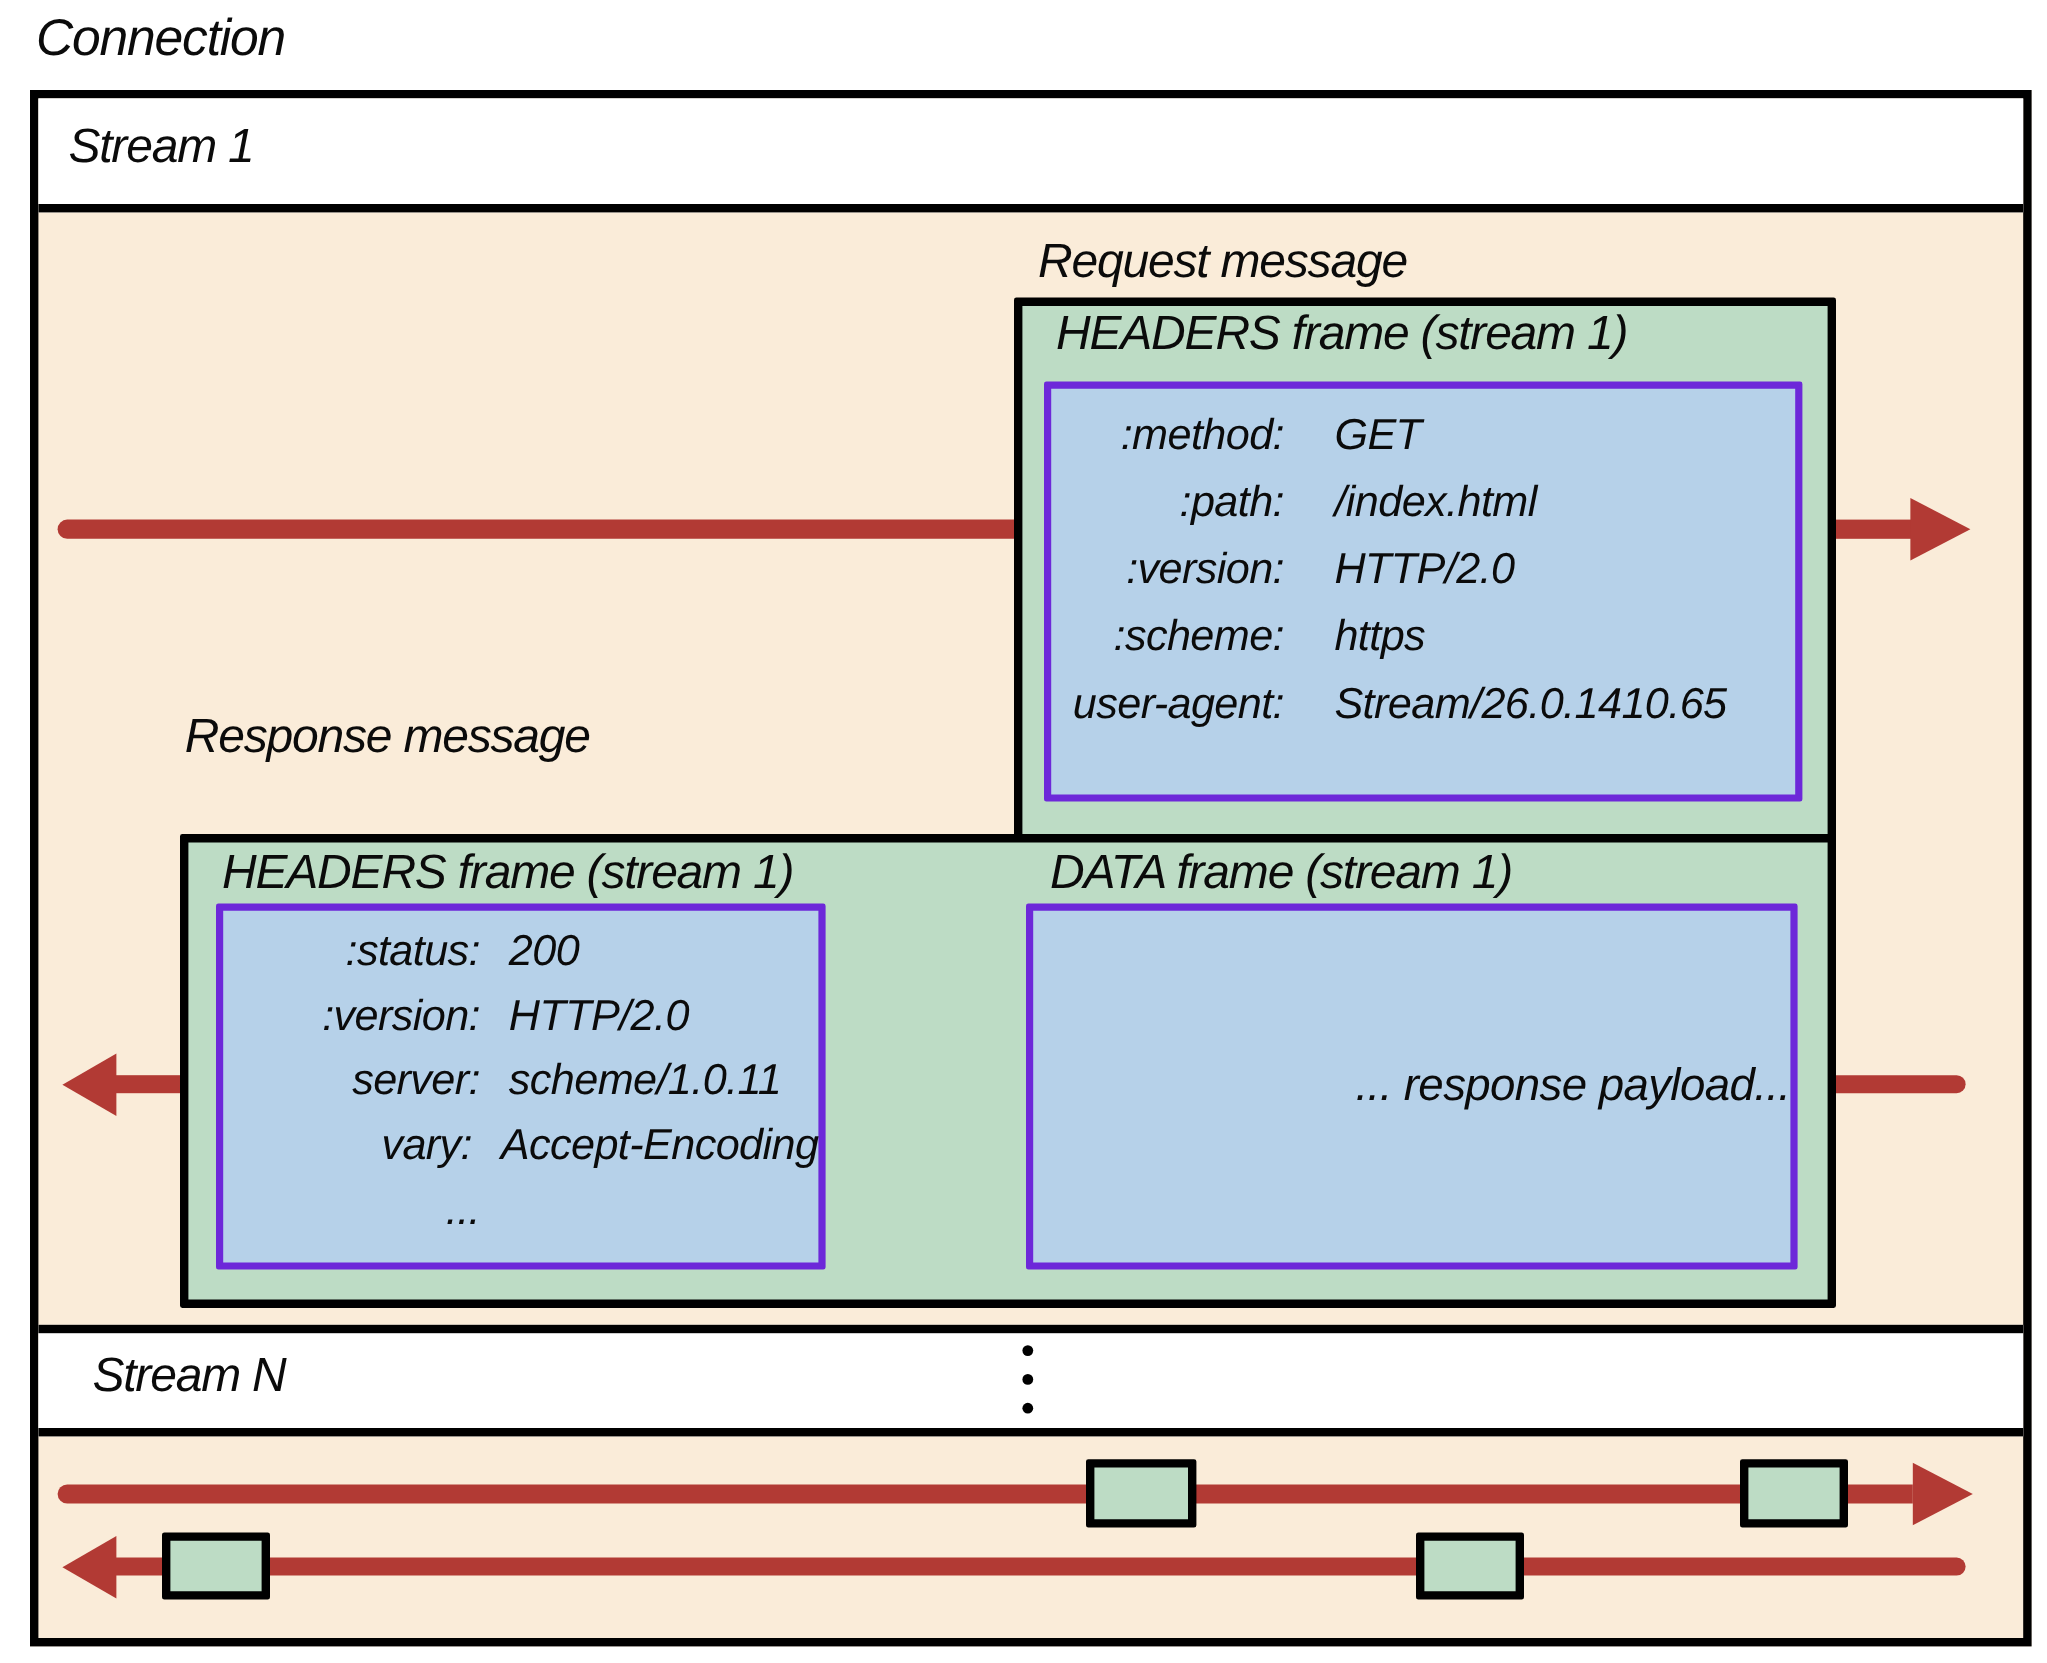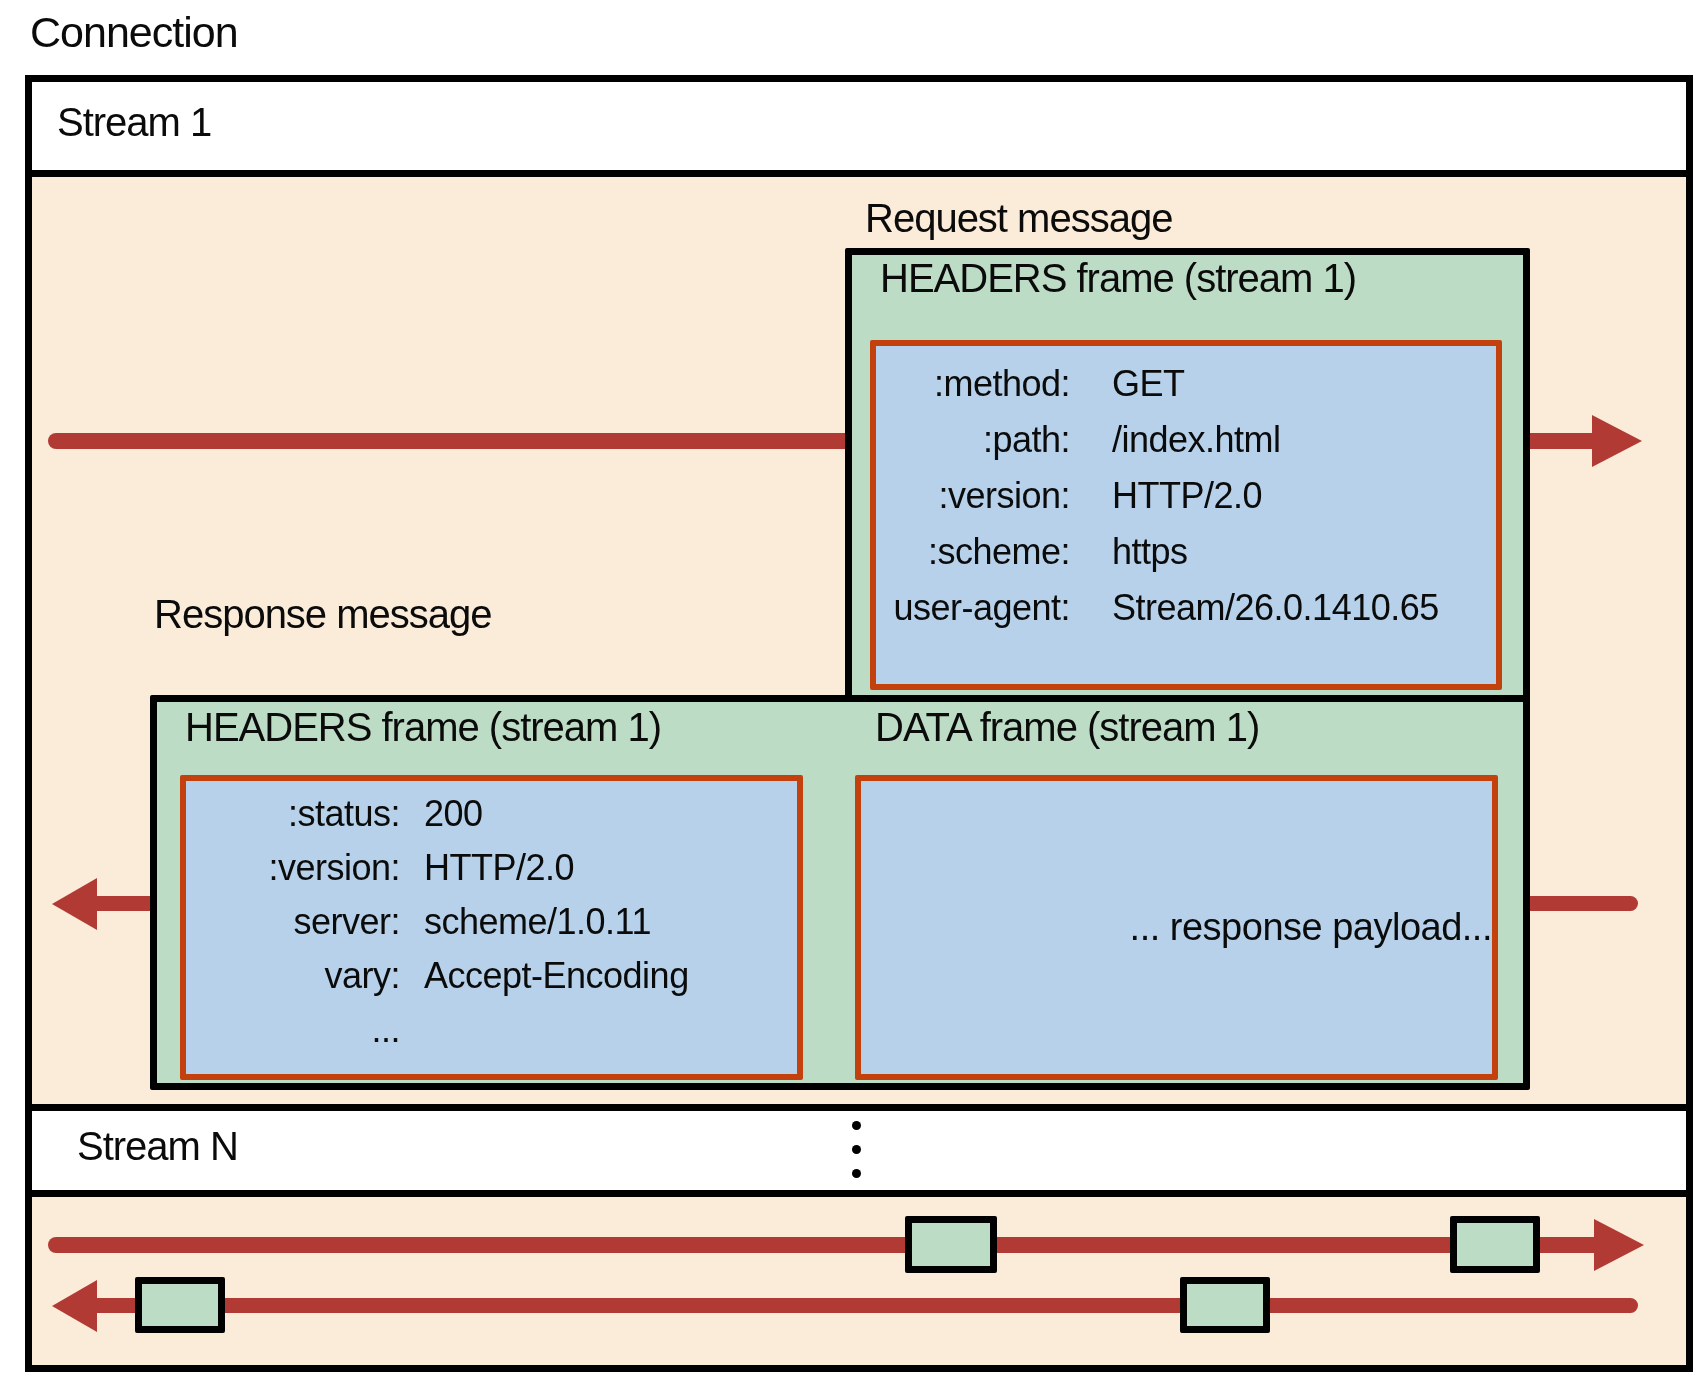--- a/index.html
+++ b/index.html
@@ -1,36 +1,36 @@
 <!DOCTYPE html>
 <html style="--peach: #faecd9; --green: #bddcc5; --blue: #b6d1e9; --red: #b23a34;"><head>
 <meta charset="utf-8">
 <style>
   :root{
     --peach:#faecd9; --green:#bddcc5; --blue:#b6d1e9; --red:#b23a34; --ink:#0b0b0b;
   }
   *{margin:0;padding:0;box-sizing:border-box;}
   body{background:#ffffff;font-family:"Liberation Sans",sans-serif;color:var(--ink);}
-  .canvas{position:relative;width:1706px;height:1386px;background:#fff;overflow:hidden;}
+  .canvas{position:relative;width:1706px;height:1386px;background:#fff;overflow:hidden;font-style:italic;}
   .abs{position:absolute;}
   .lbl{position:absolute;white-space:nowrap;letter-spacing:-1px;color:var(--ink);}
   .title-lbl{font-size:43px;}
   .band-lbl{font-size:40px;}
   .msg-lbl{font-size:40px;}
   .frame-lbl{font-size:40px;}
   .conn-box{left:25px;top:75px;width:1668px;height:1297px;border:7px solid #000;background:var(--peach);}
   .band{left:32px;width:1654px;background:#ffffff;}
   .band.s1{top:82px;height:95px;border-bottom:7px solid #000;}
   .band.sn{top:1104px;height:93px;border-top:7px solid #000;border-bottom:7px solid #000;}
   .greenbox{background:var(--green);border:7px solid #000;border-radius:2px;}
-  .bluebox{background:var(--blue);border:6px solid #c2410c;border-radius:2px;margin-top:22px;}
+  .bluebox{background:var(--blue);border:6px solid #6d28d9;border-radius:2px;}
   .req-green{left:845px;top:248px;width:685px;height:462px;}
   .req-blue{left:870px;top:318px;width:632px;height:350px;padding-top:10px;}
   .resp-green{left:150px;top:695px;width:1380px;height:395px;}
-  .resp-blue{left:180px;top:753px;width:623px;height:305px;padding-top:6px;}
+  .resp-blue{left:180px;top:753px;width:508px;height:305px;padding-top:6px;}
   .data-blue{left:855px;top:753px;width:643px;height:305px;display:flex;align-items:center;justify-content:flex-end;}
   .hrow{display:flex;align-items:center;font-size:36px;letter-spacing:-0.5px;white-space:nowrap;}
   .req-blue .hrow{height:56px;}
   .resp-blue .hrow{height:54px;}
   .hkey{text-align:right;}
   .req-blue .hkey{width:194px;}
   .req-blue .hval{margin-left:42px;text-align:center;}
   .resp-blue .hkey{width:214px;}
   .resp-blue .hval{margin-left:24px;}
   .payload{font-size:38px;letter-spacing:-0.5px;}

